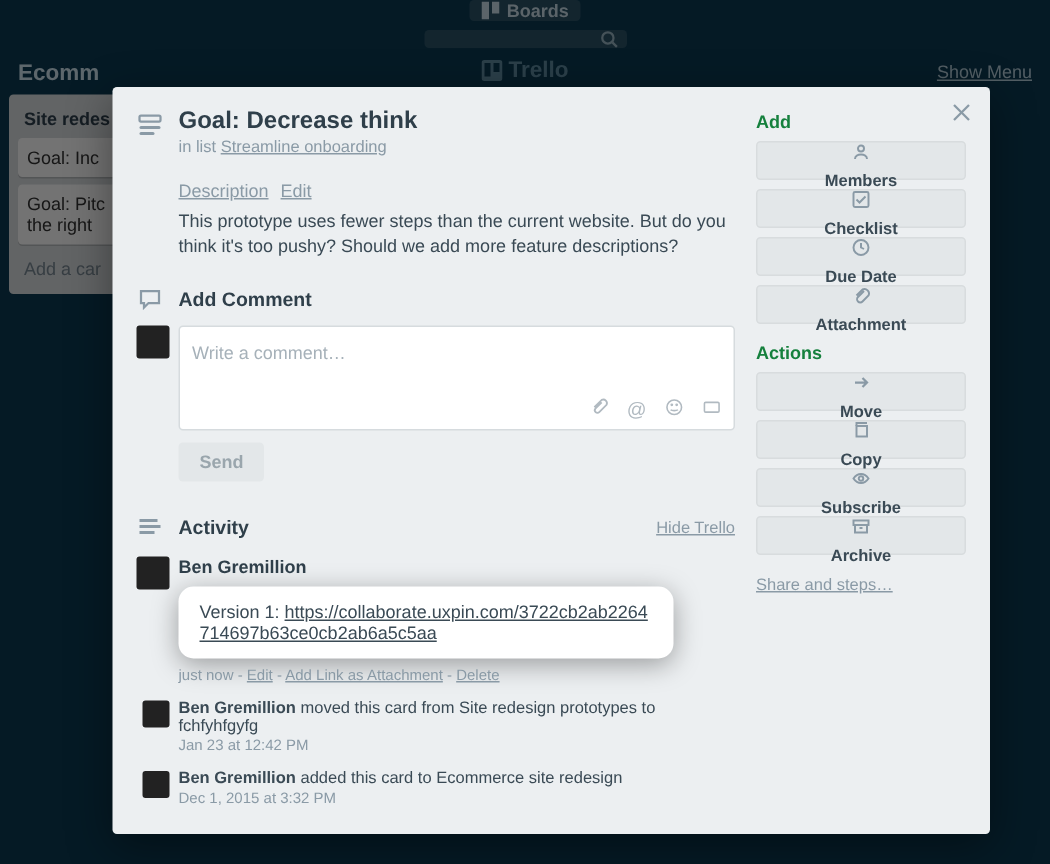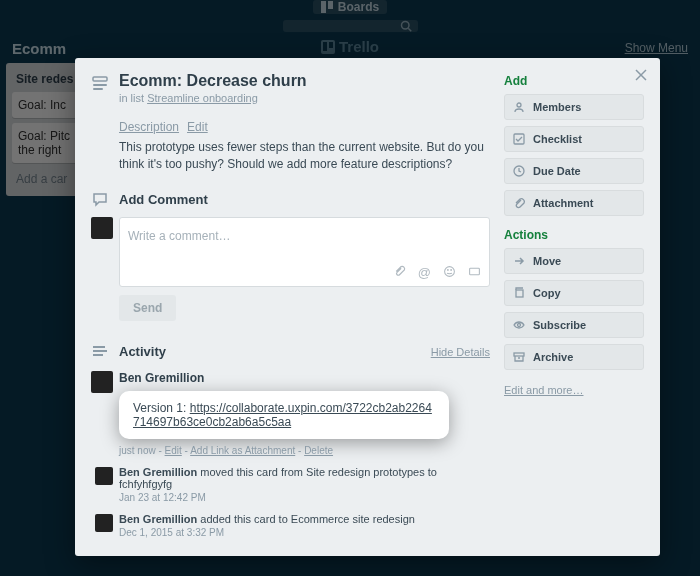--- a/index.html
+++ b/index.html
@@ -54,21 +54,21 @@
   .act-author { font-weight:bold; color:#2f3f4a; font-size:12px;}
   .highlight-bubble { background:#fff; border-radius:10px; padding:10px 14px; margin-top:6px; box-shadow:0 4px 18px rgba(0,0,0,0.35); font-size:12px; color:#3a4a55; max-width:330px;}
   .highlight-bubble a { color:#3a4a55; text-decoration:underline;}
   .meta-line { font-size:10px; color:#8a9aa6; margin-top:6px;}
   .meta-line a { color:#8a9aa6; text-decoration:underline;}
   .small-act { position:relative; margin-left:28px; margin-top:10px; font-size:11px; color:#3a4a55;}
   .small-act .avatar { width:18px; height:18px; left:-24px; top:1px;}
   .small-act .ts { color:#8a9aa6; font-size:10px; margin-top:2px;}
   
   .side h4 { font-size:12px; color:#15803d; margin-bottom:6px; margin-top:2px;}
-  .side-btn { background:#e3e7e9; border:1px solid #d8dcde; border-radius:3px; height:26px; display:flex; align-items:center; gap:8px; padding:0 8px; font-size:11px; color:#3a4a55; margin-bottom:6px; font-weight:bold; cursor:pointer;}
+  .side-btn { background:#e3e7e9; border:1px solid #d8dcde; border-radius:3px; height:26px; display:flex; align-items:center; gap:8px; padding:0 8px; font-size:11px; color:#3a4a55; margin-bottom:6px; font-weight:bold; cursor:pointer;flex-direction:column;}
   .side-btn .ic { width:12px; color:#8a9aa6; display:flex;}
   .share-more { font-size:11px; color:#8a9aa6; text-decoration:underline; margin-top:8px; display:inline-block;}
   svg { display:block; }
 </style>
 </head>
 <body>
 
 <div class="topbar">
   <div class="boards-btn">
     <svg width="12" height="12" viewBox="0 0 12 12">
@@ -147,21 +147,21 @@
   <div class="main">
     <div class="title-row">
       <div class="title-icon">
         <svg width="18" height="18" viewBox="0 0 18 18" fill="none" stroke="#8a9aa6" stroke-width="1.5">
             <rect x="2" y="3" width="14" height="4" rx="1"></rect>
             <rect x="2" y="10" width="14" height="2" rx="1" fill="#8a9aa6" stroke="none"></rect>
             <rect x="2" y="14" width="10" height="2" rx="1" fill="#8a9aa6" stroke="none"></rect>
           </svg>
       </div>
       <div>
-        <h2 class="card-title">Ecomm: Decrease churn</h2>
+        <h2 class="card-title">Goal: Decrease think</h2>
         <div class="inlist">
           <span>in list </span><a>Streamline onboarding</a>
         </div>
       </div>
     </div>
 
     <div class="section">
       <div class="desc-lbl">
         <span>Description</span>
         <a>Edit</a>
@@ -210,21 +210,21 @@
       <div class="sec-head" style="margin-top:0">
         <div class="ic">
           <svg width="18" height="18" viewBox="0 0 18 18" fill="#8a9aa6">
               <rect x="2" y="3" width="12" height="2"></rect>
               <rect x="2" y="7" width="14" height="2"></rect>
               <rect x="2" y="11" width="10" height="2"></rect>
             </svg>
         </div>
         <span>Activity</span>
       </div>
-      <a class="hide-det">Hide Details</a>
+      <a class="hide-det">Hide Trello</a>
     </div>
 
     <div class="act-item">
       <div class="avatar"></div>
       <div class="act-author">Ben Gremillion</div>
       <div class="highlight-bubble">
         <span>Version 1: </span><a style="word-break:break-all">https://collaborate.uxpin.com/3722cb2ab2264714697b63ce0cb2ab6a5c5aa</a>
       </div>
       <div class="meta-line">
         <span>just now</span> - <a>Edit</a> - <a>Add Link as Attachment</a> - <a>Delete</a>
@@ -312,15 +312,15 @@
     <div class="side-btn">
         <span class="ic">
           <svg width="12" height="12" viewBox="0 0 12 12" fill="none" stroke="#8a9aa6" stroke-width="1.3">
             <rect x="1" y="2" width="10" height="3"></rect>
             <path d="M2 5v5h8V5M5 7h2"></path>
           </svg>
         </span>
         <span>Archive</span>
       </div>
 
-    <a class="share-more">Edit and more…</a>
+    <a class="share-more">Share and steps…</a>
   </div>
 </div>
 
 </body></html>

